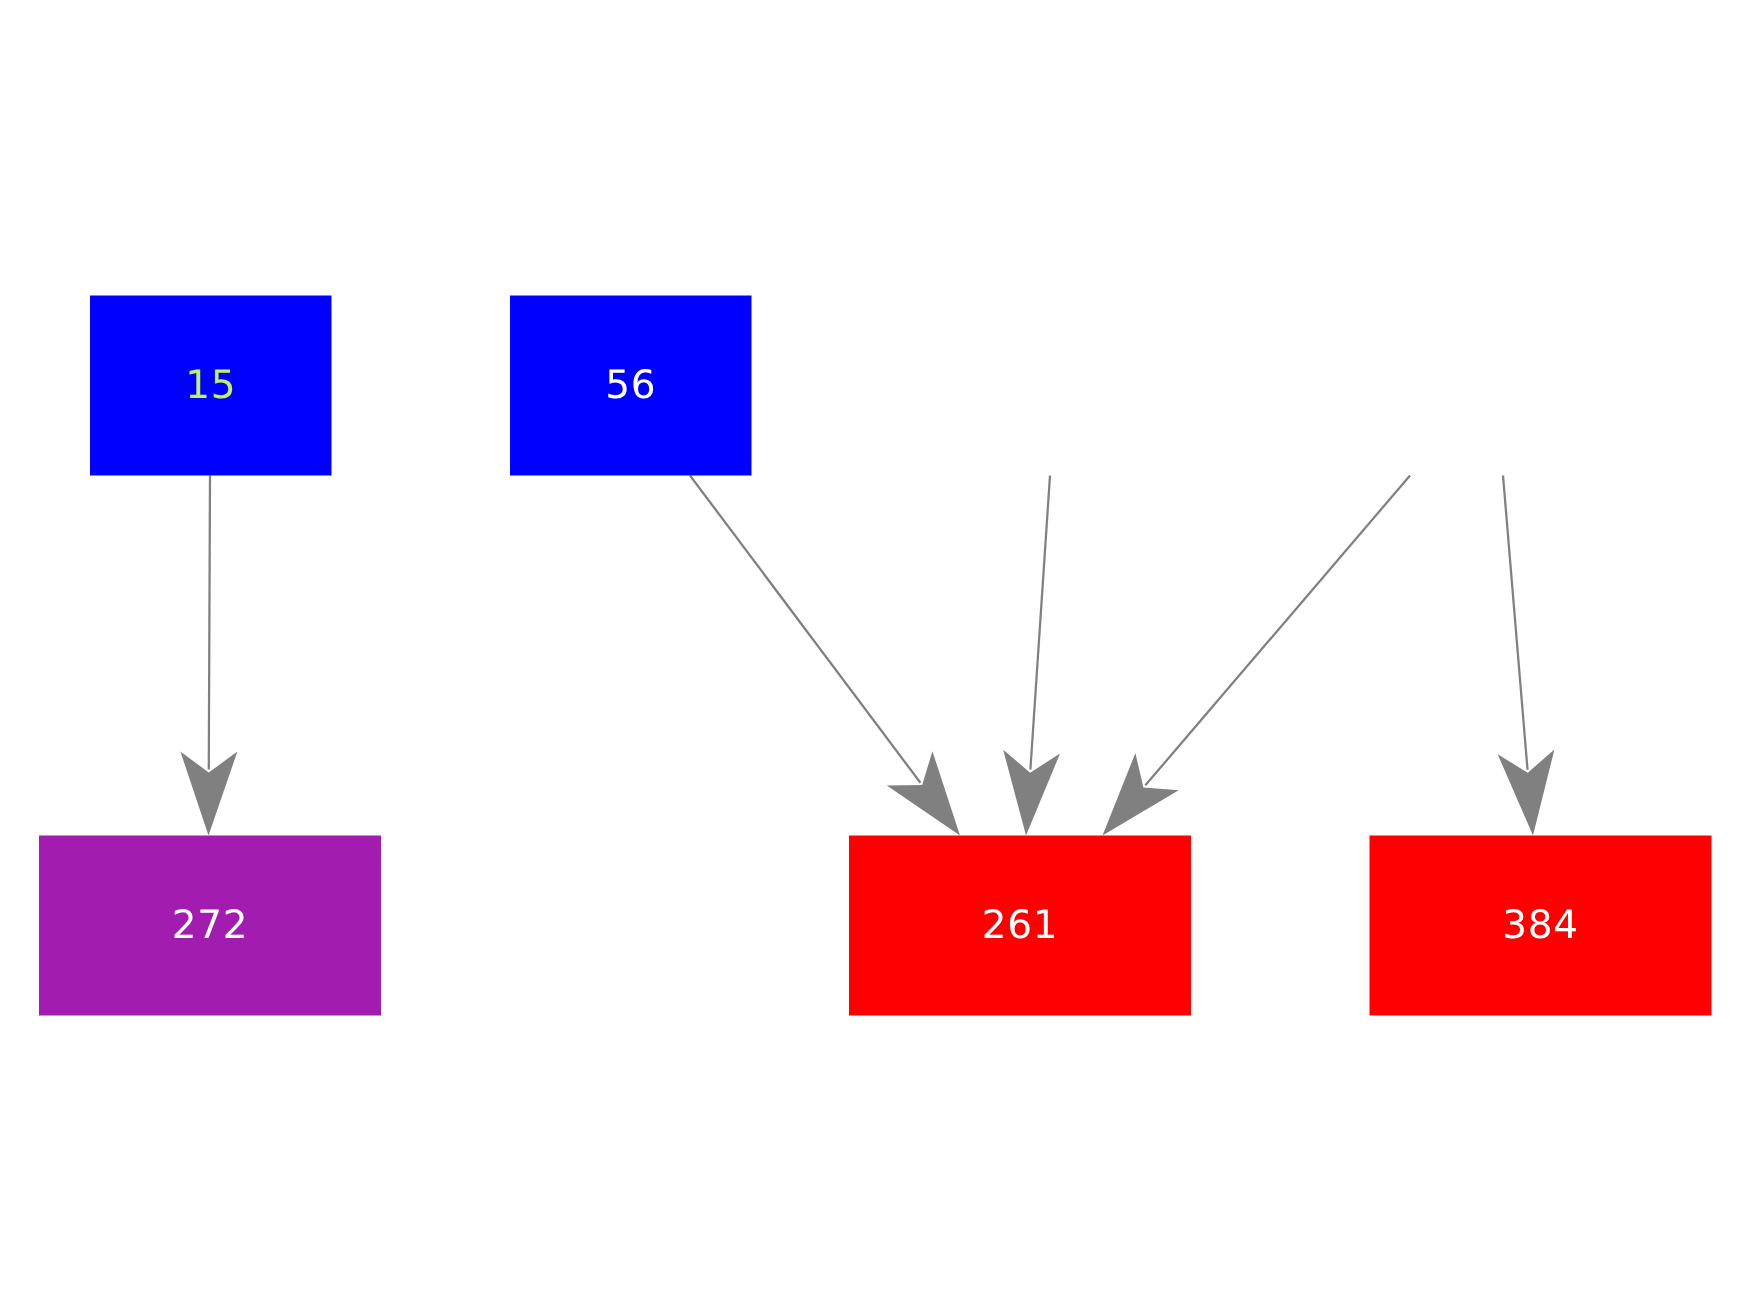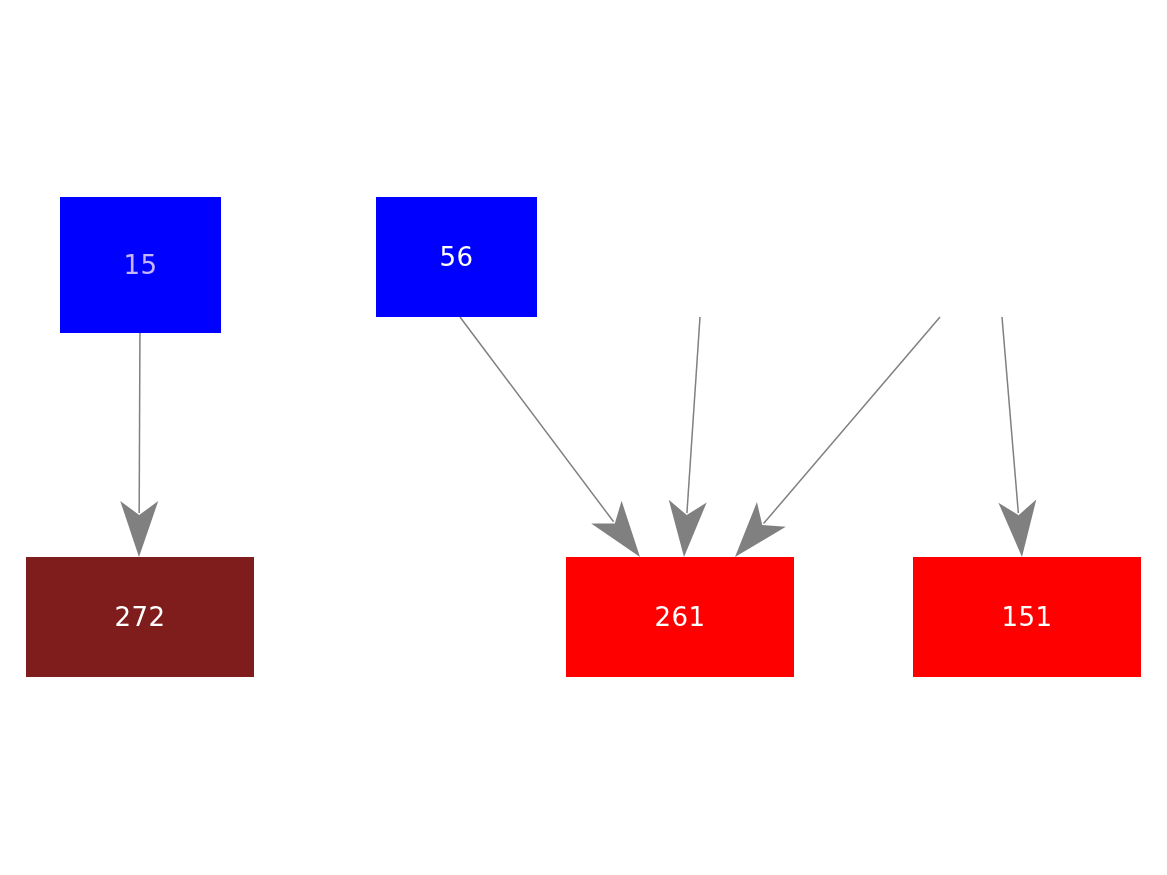--- a/index.html
+++ b/index.html
@@ -53,29 +53,29 @@
       <line x1="460" y1="317" x2="613.6" y2="521.8" stroke="#808080" stroke-width="1.5"></line>
       <polygon points="640,557 591.1999999999999,523.6 614.8,523.4 621.6,500.80000000000007" fill="#808080"></polygon>
       <line x1="700" y1="317" x2="686.926836463046" y2="513.0974530543092" stroke="#808080" stroke-width="1.5"></line>
       <polygon points="684,557 668.7671465900559,499.8601699600782 686.7937984419985,515.0930233700225 706.6829825886069,502.3878923599816" fill="#808080"></polygon>
       <line x1="940" y1="317" x2="763.5773774054346" y2="523.5435581594911" stroke="#808080" stroke-width="1.5"></line>
       <polygon points="735,557 756.9241077212425,502.07884286882376 762.2784057051877,525.0643055158779 785.8183074925912,526.7593051735173" fill="#808080"></polygon>
       <line x1="1002" y1="317" x2="1018.3459988864355" y2="513.1519866372253" stroke="#808080" stroke-width="1.5"></line>
       <polygon points="1022,557 998.4150837215378,502.7713016555078 1018.5120898461429,515.1450781537151 1036.2838225348432,499.6155734210657" fill="#808080"></polygon>
     </svg>
 
-  <div class="node" style="left: 60px; top: 197px; width: 161px; height: 136px; background: rgb(0, 0, 255); color: #c4b5fd;">
+  <div class="node" style="left: 60px; top: 197px; width: 161px; height: 120px; background: rgb(0, 0, 255); color: #bef264;">
     <span class="node-label">15</span>
   </div>
-  <div class="node" style="left: 340px; top: 197px; width: 161px; height: 120px; background: rgb(0, 0, 255); color: rgb(255, 255, 255); margin-left: 36px;">
+  <div class="node" style="left: 340px; top: 197px; width: 161px; height: 120px; background: rgb(0, 0, 255); color: rgb(255, 255, 255);">
     <span class="node-label">56</span>
   </div>
-  <div class="node" style="left: 26px; top: 557px; width: 228px; height: 120px; background: #7f1d1d; color: rgb(255, 255, 255);">
+  <div class="node" style="left: 26px; top: 557px; width: 228px; height: 120px; background: #a21caf; color: rgb(255, 255, 255);">
     <span class="node-label">272</span>
   </div>
   <div class="node" style="left: 566px; top: 557px; width: 228px; height: 120px; background: rgb(255, 0, 0); color: rgb(255, 255, 255);">
     <span class="node-label">261</span>
   </div>
   <div class="node" style="left: 913px; top: 557px; width: 228px; height: 120px; background: rgb(255, 0, 0); color: rgb(255, 255, 255);">
-    <span class="node-label">151</span>
+    <span class="node-label">384</span>
   </div>
 
 </div>
 
 </body></html>

